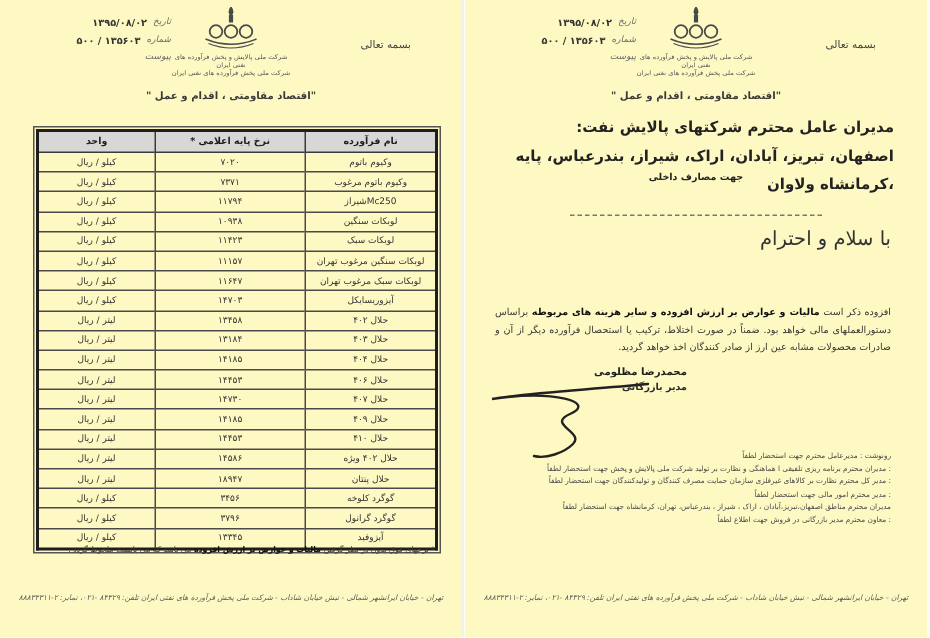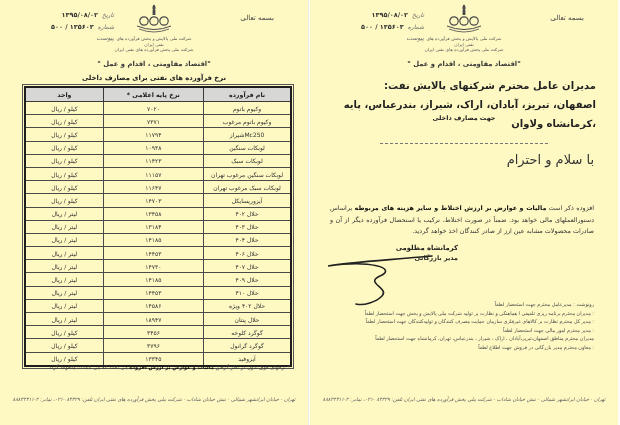--- a/index.html
+++ b/index.html
@@ -7,21 +7,21 @@
        font-family:"DejaVu Sans", sans-serif;color:#2e2e2e;}
   .page{position:absolute;top:0;width:308px;height:425px;background:#fef9c3;}
   .page.left{left:0;border-right:1px solid #ececea;}
   .page.right{left:310px;}
   .rtl{direction:rtl;unicode-bidi:embed;}
   
   .meta{position:absolute;top:10px;left:14px;width:100px;font-size:6.5px;color:#3c3c3c;direction:rtl;text-align:left;}
   .meta-row{display:flex;justify-content:flex-end;gap:4px;line-height:1.8;direction:ltr;}
   .meta-val{letter-spacing:.5px;font-weight:bold;color:#333;}
   .meta-label{font-style:italic;color:#6a6a6a;font-size:6px;}
-  .besmeleh{position:absolute;top:14px;right:34px;font-size:7px;color:#444;}
+  .besmeleh{position:absolute;top:26px;right:34px;font-size:7px;color:#444;}
   
   .emblem{position:absolute;top:4px;left:50%;transform:translateX(-50%);width:84px;text-align:center;}
   .emblem svg{display:block;margin:0 auto;}
   .emblem .cap{font-size:4.5px;color:#555;line-height:1.25;transform:scaleY(.95);}
   .slogan{position:absolute;top:60px;left:0;width:100%;text-align:center;font-size:6.8px;font-weight:bold;color:#3a3a3a;}
   
   .tbl-title{position:absolute;top:74px;left:0;width:100%;text-align:center;font-size:6.8px;font-weight:bold;color:#222;}
   table.rates{position:absolute;top:86px;right:16px;left:24px;border-collapse:collapse;direction:rtl;
               border:2px solid #1e1e1e;outline:1px solid #555;outline-offset:1px;}
   table.rates th{background:#d7d7d5;font-size:6.3px;font-weight:bold;color:#1c1c1c;border:1px solid #3a3a3a;padding:3px 2px;}
@@ -80,21 +80,20 @@
           <circle cx="30" cy="17" r="4.2"></circle>
         <path d="M3 22 q17 7 34 0" stroke-width="1"></path>
         <path d="M5 25 q15 6 30 0" stroke-width="0.8"></path>
       </g>
     </svg>
     <div class="cap rtl">شرکت ملی پالایش و پخش فرآورده های نفتی ایران</div>
     <div class="cap rtl">شرکت ملی پخش فرآورده های نفتی ایران</div>
   </div>
   <div class="slogan rtl">"اقتصاد مقاومتی ، اقدام و عمل "</div>
 
-  <div class="tbl-title rtl">نرخ فرآورده های نفتی برای مصارف داخلی</div>
   <table class="rates">
     <thead>
       <tr>
         <th>نام فرآورده</th>
         <th>نرخ پایه اعلامی *</th>
         <th>واحد</th>
       </tr>
     </thead>
     <tbody id="rates-body">
         <tr>
@@ -239,24 +238,24 @@
   <div class="addressee">
     <div>مدیران عامل محترم شرکتهای پالایش نفت:</div>
     <div>اصفهان، تبریز، آبادان، اراک، شیراز، بندرعباس، پایه ،کرمانشاه ولاوان</div>
   </div>
   <div class="subject">
     <div>جهت مصارف داخلی</div>
   </div>
   <div class="dashline"></div>
   <div class="salutation">با سلام و احترام</div>
 
-  <div class="body-par p2"><span>افزوده ذکر است </span><b>مالیات و عوارض بر ارزش اختلاط  و سایر هزینه های مربوطه</b><span> براساس دستورالعملهای مالی خواهد بود. ضمناً در صورت اختلاط، ترکیب یا استحصال فرآورده دیگر از آن و صادرات محصولات مشابه عین ارز از صادر کنندگان اخذ خواهد گردید.</span></div>
+  <div class="body-par p2"><span>افزوده ذکر است </span><b>مالیات و عوارض بر ارزش افزوده  و سایر هزینه های مربوطه</b><span> براساس دستورالعملهای مالی خواهد بود. ضمناً در صورت اختلاط، ترکیب یا استحصال فرآورده دیگر از آن و صادرات محصولات مشابه عین ارز از صادر کنندگان اخذ خواهد گردید.</span></div>
 
   <div class="sig">
-    <div class="name">کرمانشاه مظلومی</div>
+    <div class="name">محمدرضا مظلومی</div>
     <div class="title">مدیر بازرگانی</div>
     <svg width="120" height="62" viewBox="0 0 120 62">
       <path d="M112 10 C70 14 30 16 8 20 C50 14 78 22 60 30 C44 37 70 42 62 50 C56 56 44 60 36 58" fill="none" stroke="#222" stroke-width="1.6" stroke-linecap="round"></path>
     </svg>
   </div>
 
   <div class="cc" id="cc-block">
       <div>رونوشت : مدیرعامل محترم جهت استحضار لطفاً</div>
       <div>: مدیران محترم برنامه ریزی تلفیقی ا هماهنگی و نظارت بر تولید شرکت ملی پالایش و پخش جهت استحضار لطفاً</div>
       <div>: مدیر کل محترم نظارت بر کالاهای غیرفلزی سازمان حمایت مصرف کنندگان و تولیدکنندگان جهت استحضار لطفاً</div>

